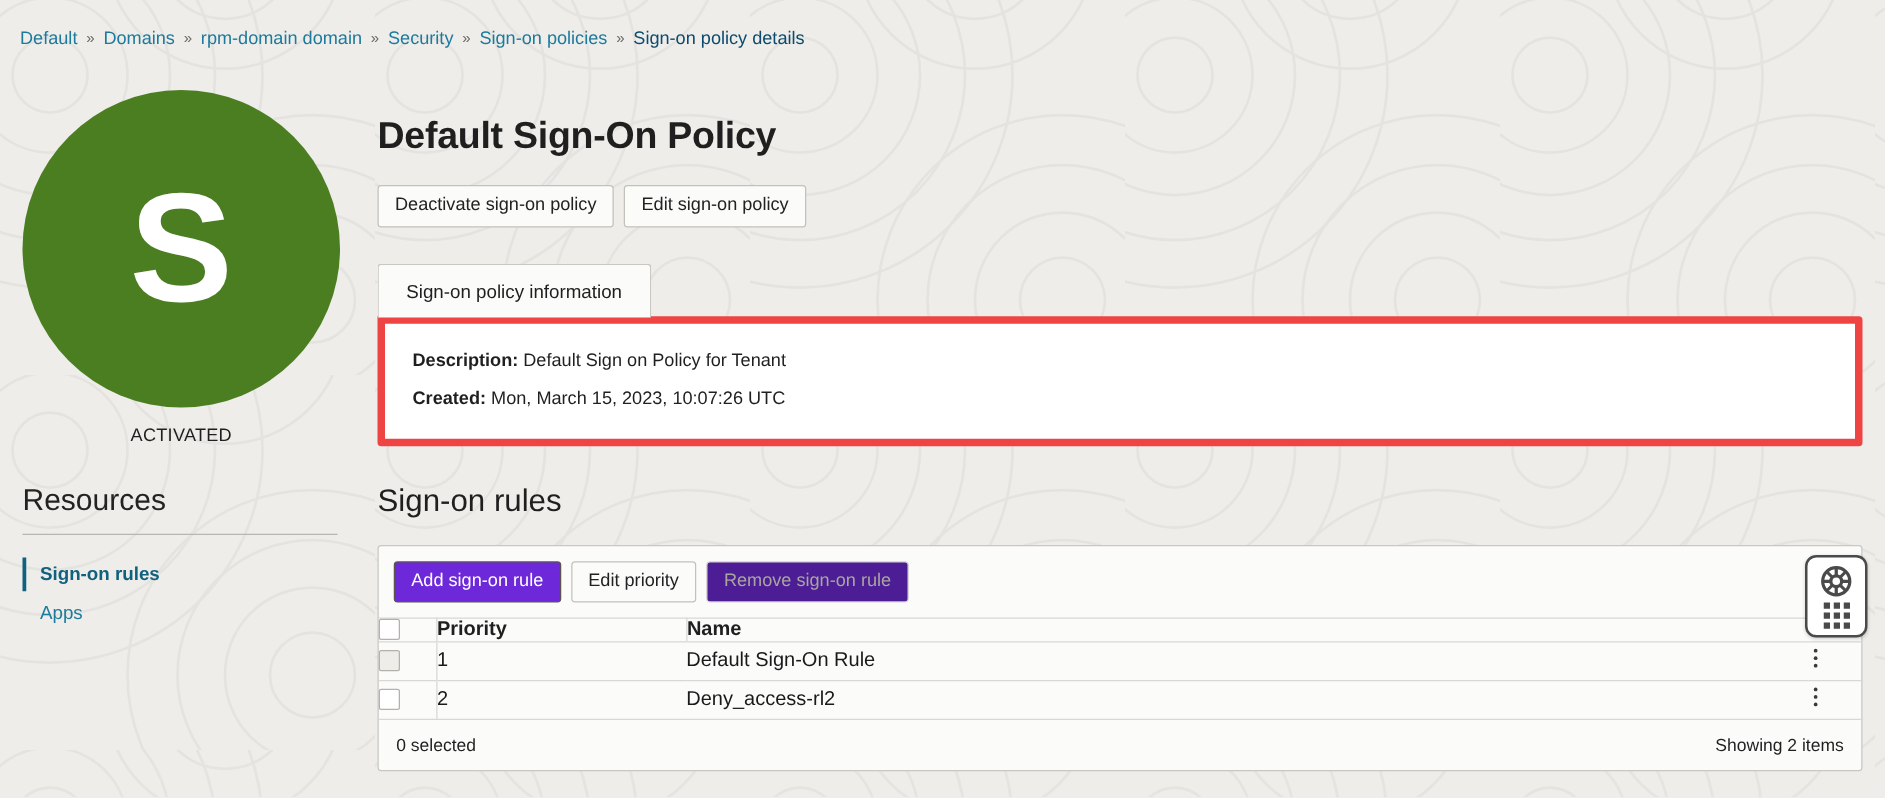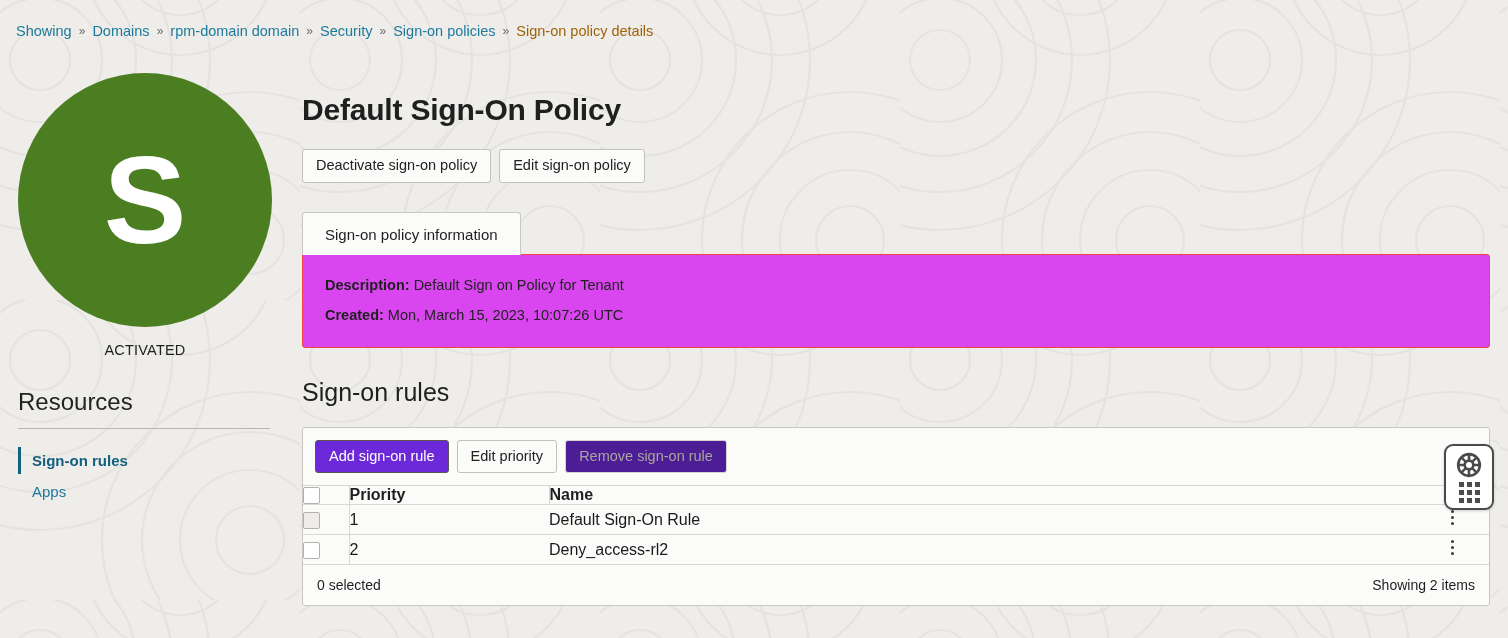--- a/index.html
+++ b/index.html
@@ -29,21 +29,21 @@
     padding: 22px 0 0 16px;
     font-size: 14.5px;
     line-height: 18px;
     white-space: nowrap;
   }
   .crumb-link {
     color: #1d7a9c;
     text-decoration: none;
     cursor: pointer;
   }
-  .crumb-current { color: #a16207; }
+  .crumb-current { color: #0c4a6e; }
   .crumb-sep {
     color: #6a6a6a;
     font-size: 12px;
     padding: 0 3px;
     position: relative;
     top: -1px;
   }
 
   
   .body-wrap { display: flex; align-items: flex-start; }
@@ -154,22 +154,22 @@
     border-bottom: none;
     border-radius: 3px 3px 0 0;
     color: #1f1f1f;
     cursor: pointer;
     position: relative;
     top: 1px;
     z-index: 2;
   }
   .tab.active { background: #fbfbfa; }
   .tab-panel {
-    background: #d946ef;
-    border: 1px solid #ef4444;
+    background: #ffffff;
+    border: 6px solid #ef4444;
     border-radius: 0 3px 3px 3px;
     padding: 22px 22px 24px 22px;
     position: relative;
     z-index: 1;
   }
   .info-line {
     font-size: 14.5px;
     color: #1f1f1f;
     margin: 0 0 14px 0;
   }
@@ -303,21 +303,21 @@
         <circle cx="180" cy="-40" r="95"></circle>
       </g>
     </pattern>
   </defs>
   <rect width="1508" height="638" fill="url(#arcs)"></rect>
 </svg>
 
 <div id="page">
 
   <nav class="breadcrumb">
-    <span class="crumb-link">Showing</span>
+    <span class="crumb-link">Default</span>
     <span class="crumb-sep">»</span>
     <span class="crumb-link">Domains</span>
     <span class="crumb-sep">»</span>
     <span class="crumb-link">rpm-domain domain</span>
     <span class="crumb-sep">»</span>
     <span class="crumb-link">Security</span>
     <span class="crumb-sep">»</span>
     <span class="crumb-link">Sign-on policies</span>
     <span class="crumb-sep">»</span>
     <span class="crumb-current">Sign-on policy details</span>

